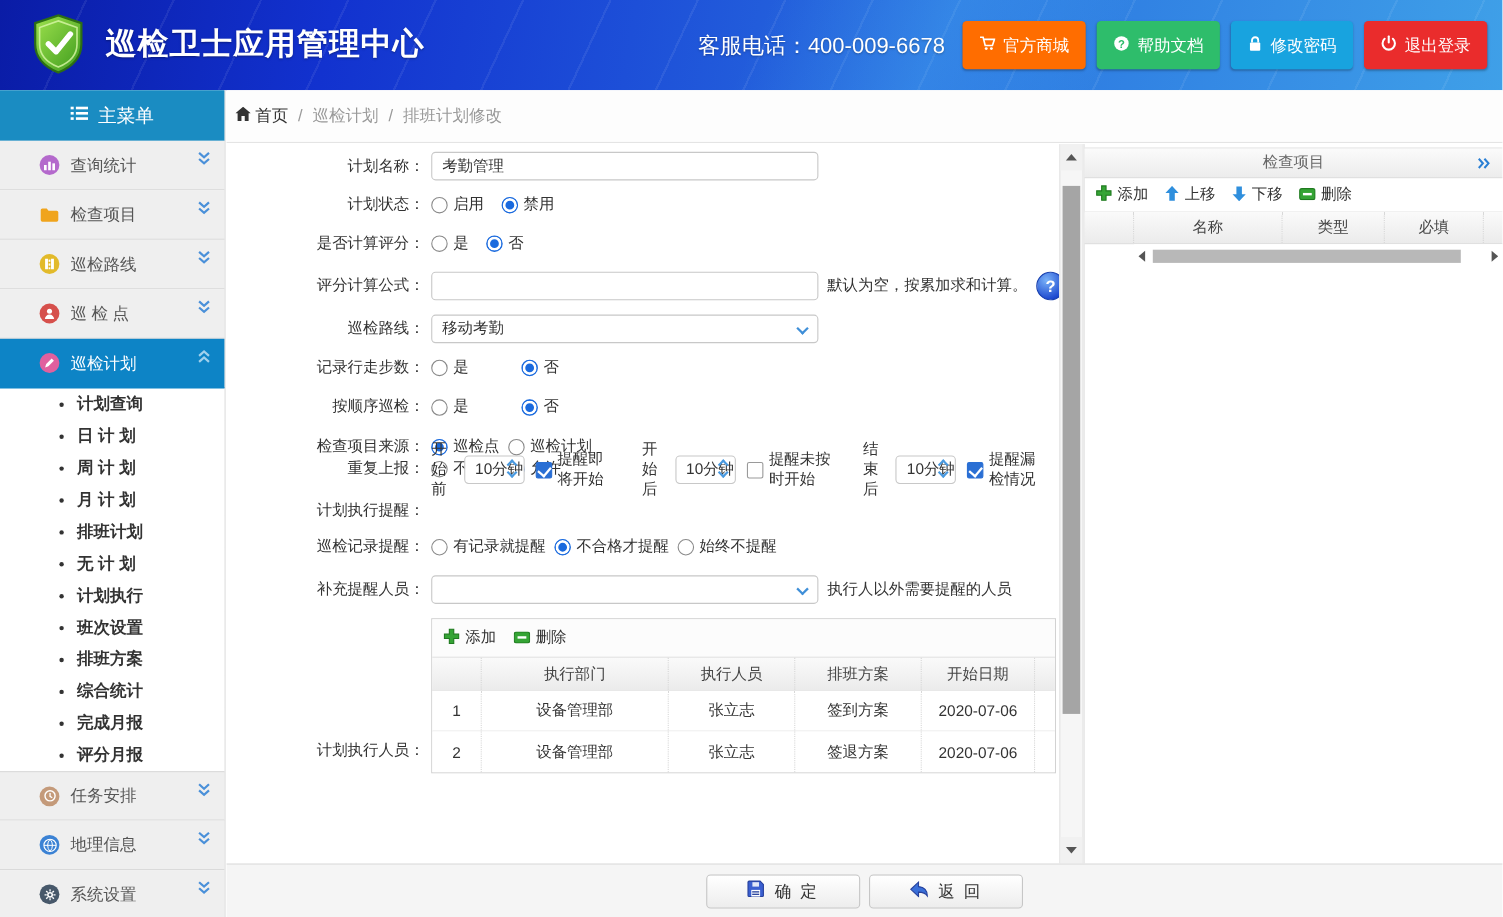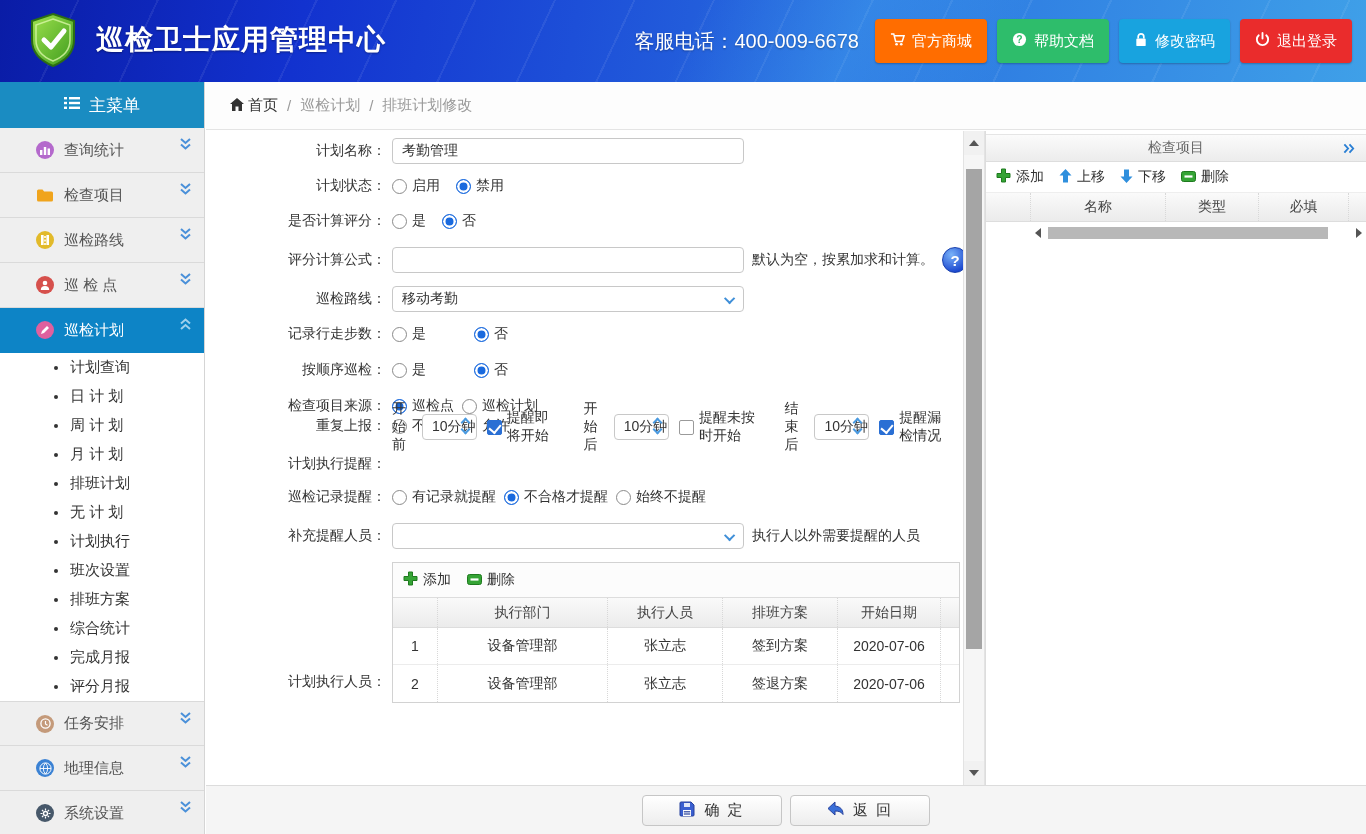--- a/index.html
+++ b/index.html
@@ -20,26 +20,26 @@
   .hbtn { height:44px; padding:0 15px; border-radius:4px; color:#fff; font-size:15px; display:flex; align-items:center; gap:7px; cursor:pointer; box-shadow:0 1px 2px rgba(0,0,0,.25); }
   .hbtn.shop { background:#ff6d00;text-align:center; } .hbtn.help { background:#2ebd6b; } .hbtn.pwd { background:#18a3df; } .hbtn.out { background:#ea2c2c; }
 
   
   .sidebar { position:absolute; top:82px; left:0; width:205px; bottom:0; background:#fff; border-right:1px solid #d5d5d5; }
   .side-head { height:46px; background:#1a8cc2; color:#fff; font-size:17px; display:flex; align-items:center; justify-content:center; gap:9px; }
   .mi { height:45px; background:#efefef; border-bottom:1px solid #dadada; display:flex; align-items:center; padding-left:36px; font-size:15px; color:#555; position:relative; cursor:pointer; }
   .mi .icr { width:18px; height:18px; border-radius:50%; margin-right:10px; display:flex; align-items:center; justify-content:center; flex-shrink:0; }
   .mi .chev { position:absolute; right:12px; top:9px; }
   .mi.active { background:#0d84c6; border-bottom-color:#0d84c6; color:#fff; }
-  .smi { height:29px; background:#fff; display:flex; align-items:center; padding-left:54px; font-size:15px; color:#333; cursor:pointer; }
+  .smi { height:29px; background:#fff; display:flex; align-items:center; padding-left:54px; font-size:15px; color:#333; cursor:pointer;font-weight:bold; }
   .smi .dot { width:4px; height:4px; border-radius:50%; background:#333; margin-right:12px; }
 
   
   .main { position:absolute; left:206px; top:82px; right:0; bottom:0; }
-  .crumb { height:48px; background:#fdfdfd; border-bottom:1px solid #e4e4e4; display:flex; align-items:center; padding-left:24px; font-size:15px; color:#999; gap:9px; }
+  .crumb { height:48px; background:#fdfdfd; border-bottom:1px solid #e4e4e4; display:flex; align-items:center; padding-left:8px; font-size:15px; color:#999; gap:9px; }
   .crumb .home { color:#333; display:flex; align-items:center; gap:4px; cursor:pointer; }
   .content { position:absolute; top:49px; left:0; right:0; bottom:49px; display:flex; }
 
   
   .fpanel { width:757px; background:#fff; padding-top:7px; overflow:hidden; }
   .frow { display:flex; align-items:center; margin-bottom:13px; }
   .flabel { width:180px; text-align:right; font-size:14px; color:#333; flex-shrink:0; }
   .ctl { margin-left:6px; display:flex; align-items:center; }
   .tinput { width:352px; height:26px; border:1px solid #c8c8c8; border-radius:4px; padding:0 9px; font-size:14px; color:#333; outline:none; background:#fff; }
   .selbox { width:352px; height:26px; border:1px solid #c8c8c8; border-radius:4px; display:flex; align-items:center; padding:0 26px 0 9px; font-size:14px; position:relative; cursor:pointer; background:#fff; }

